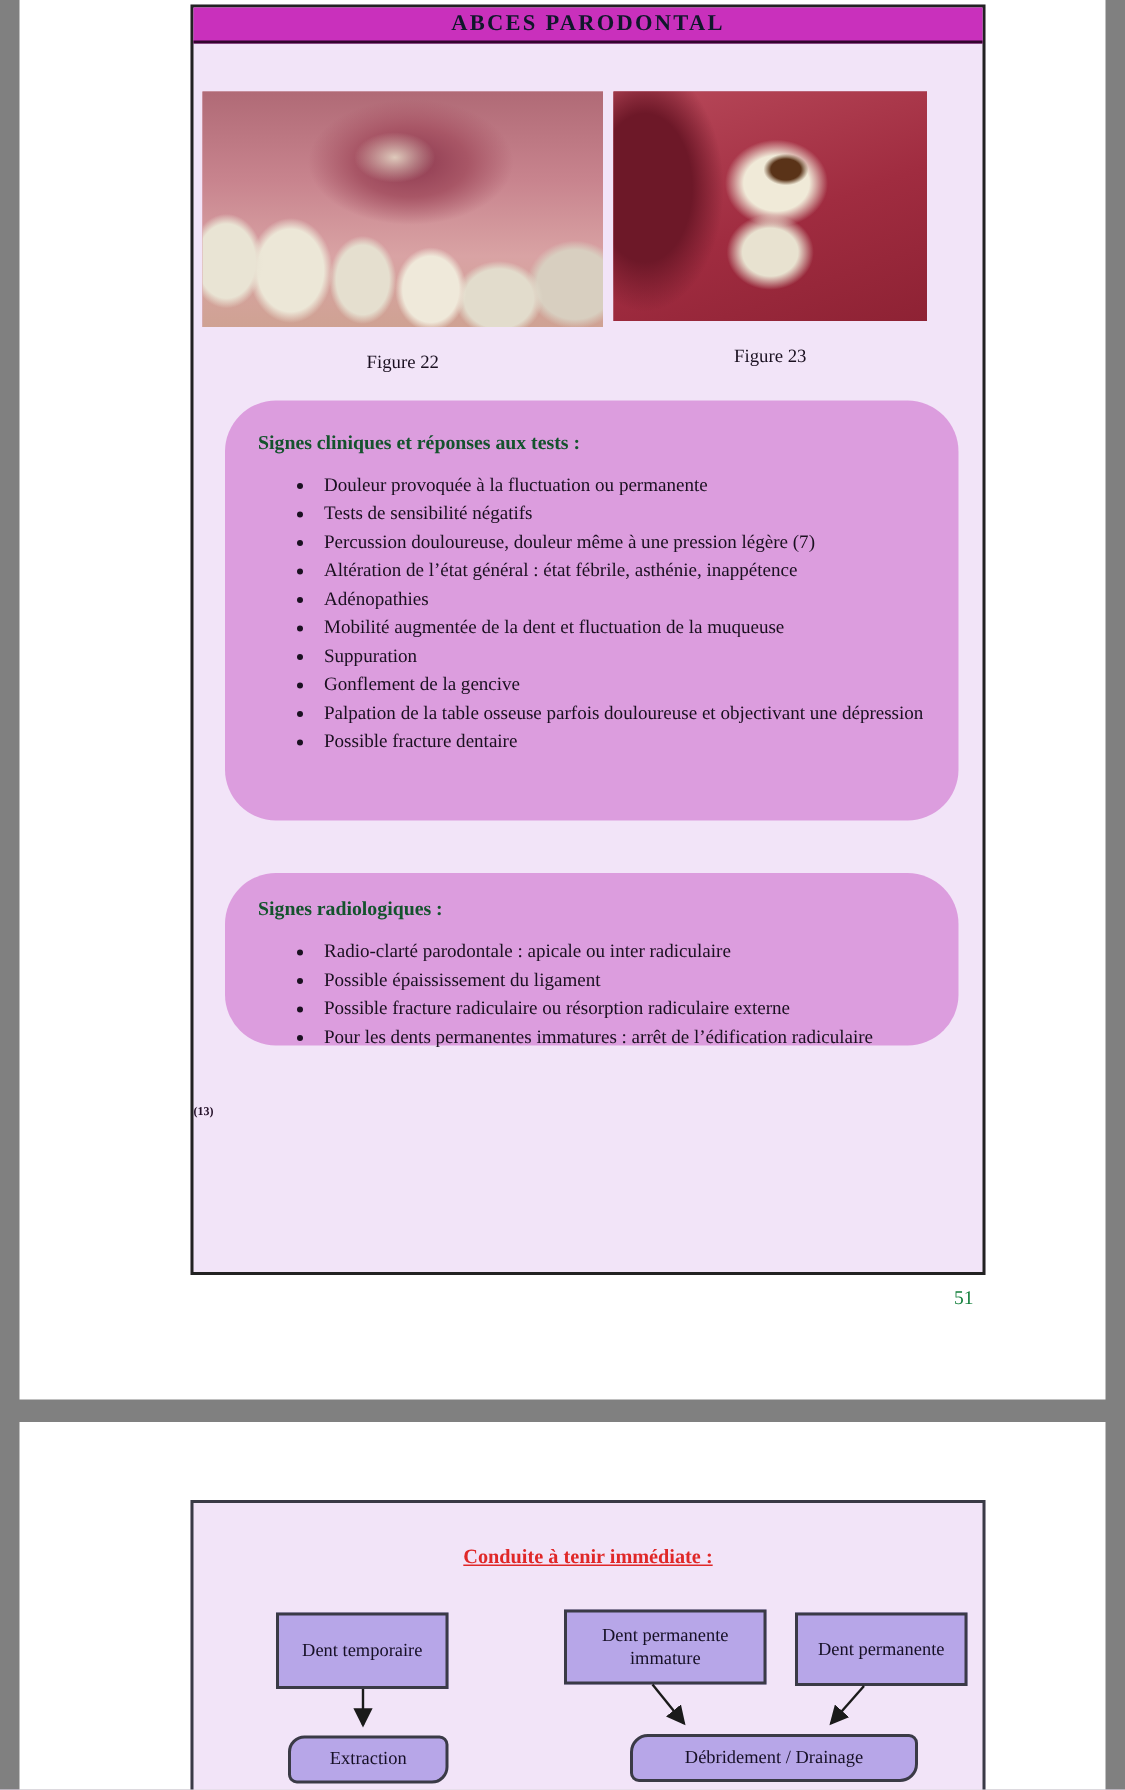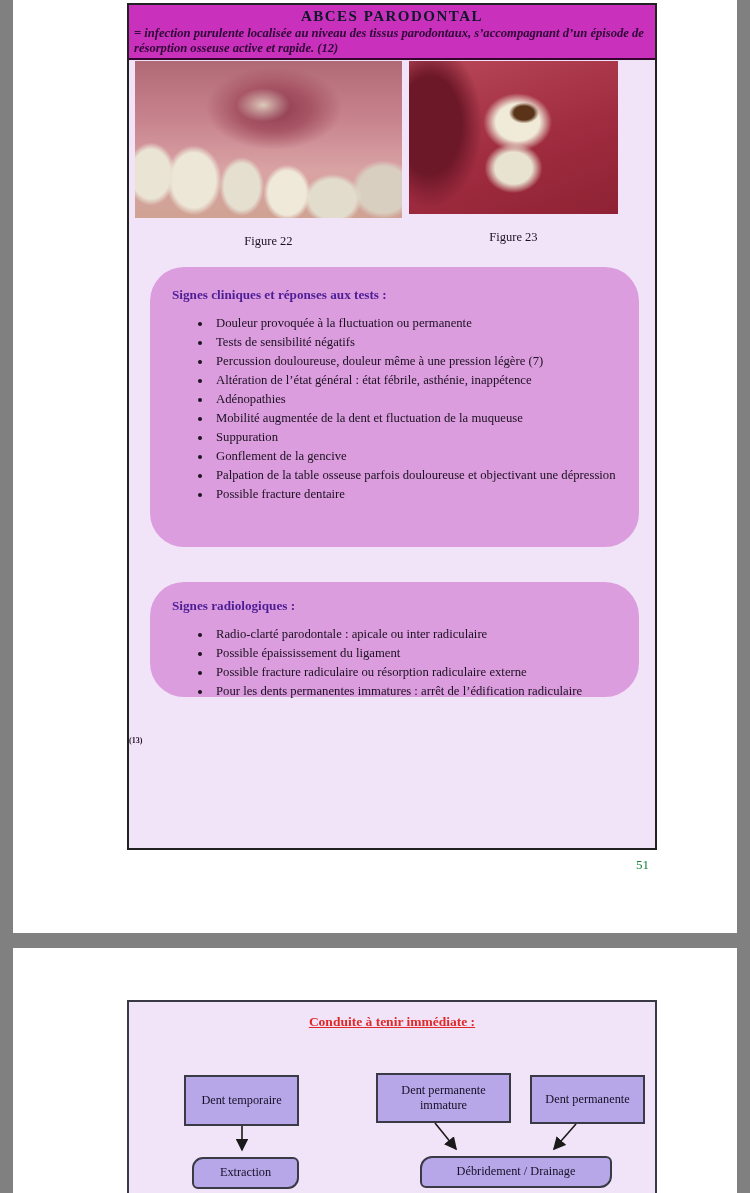--- a/index.html
+++ b/index.html
@@ -70,21 +70,21 @@
   .caption2{position:absolute;left:280px;width:209px;text-align:center;top:3px;}
 
   .rounded-box{
     position:absolute;left:21px;width:489px;
     background:#dc9dde;border-radius:34px;
     box-sizing:border-box;
   }
   .box-clinical{top:262px;height:280px;}
   .box-radio{top:577px;height:115px;}
   .box-heading{
-    font-weight:bold;font-size:13.2px;color:#4c1d95;
+    font-weight:bold;font-size:13.2px;color:#14532d;
     padding:20px 0 0 22px;
   }
   .box-radio .box-heading{padding-top:16px;}
   .rounded-box ul{
     margin:11px 20px 0 62px;padding:0;
     font-size:12.7px;color:#1a1020;line-height:1.5;
   }
   .rounded-box li{margin:0;padding-left:4px;}
   .reference{
     position:absolute;left:0;top:731px;width:100%;text-align:left;
@@ -94,21 +94,21 @@
     position:absolute;top:857px;right:88px;font-size:13px;color:#15803d;
   }
 
   
   .content-box2{
     position:absolute;left:114px;top:52px;width:530px;height:320px;
     border:2px solid #3a3a46;box-sizing:border-box;
     background:#f2e4f8;
   }
   .cat-title{
-    margin-top:12px;text-align:center;
+    margin-top:28px;text-align:center;
     color:#e02828;font-weight:bold;font-size:13.5px;
     text-decoration:underline;
   }
   .flow-box{
     position:absolute;background:#b7a6e8;border:2px solid #3a3a46;
     box-sizing:border-box;color:#161026;font-size:12.3px;
     display:flex;align-items:center;justify-content:center;text-align:center;
     line-height:1.25;padding:2px 4px;
   }
   .fb-temp{left:55px;top:73px;width:115px;height:51px;}
@@ -119,21 +119,20 @@
   .arrows-svg{position:absolute;left:0;top:120px;width:530px;height:36px;}
 </style>
 </head>
 <body>
 
 <div class="page page1">
   <div class="content-box">
 
     <div class="doc-header">
       <div class="doc-title">ABCES PARODONTAL</div>
-      <div class="doc-subtitle">= infection purulente localisée au niveau des tissus parodontaux, s’accompagnant d’un épisode de résorption osseuse active et rapide. (12)</div>
     </div>
 
     <div class="photos-row">
       <div class="photo photo1"></div>
       <div class="photo photo2"></div>
     </div>
 
     <div class="captions-row">
       <div class="caption1">Figure 22</div>
       <div class="caption2">Figure 23</div>

